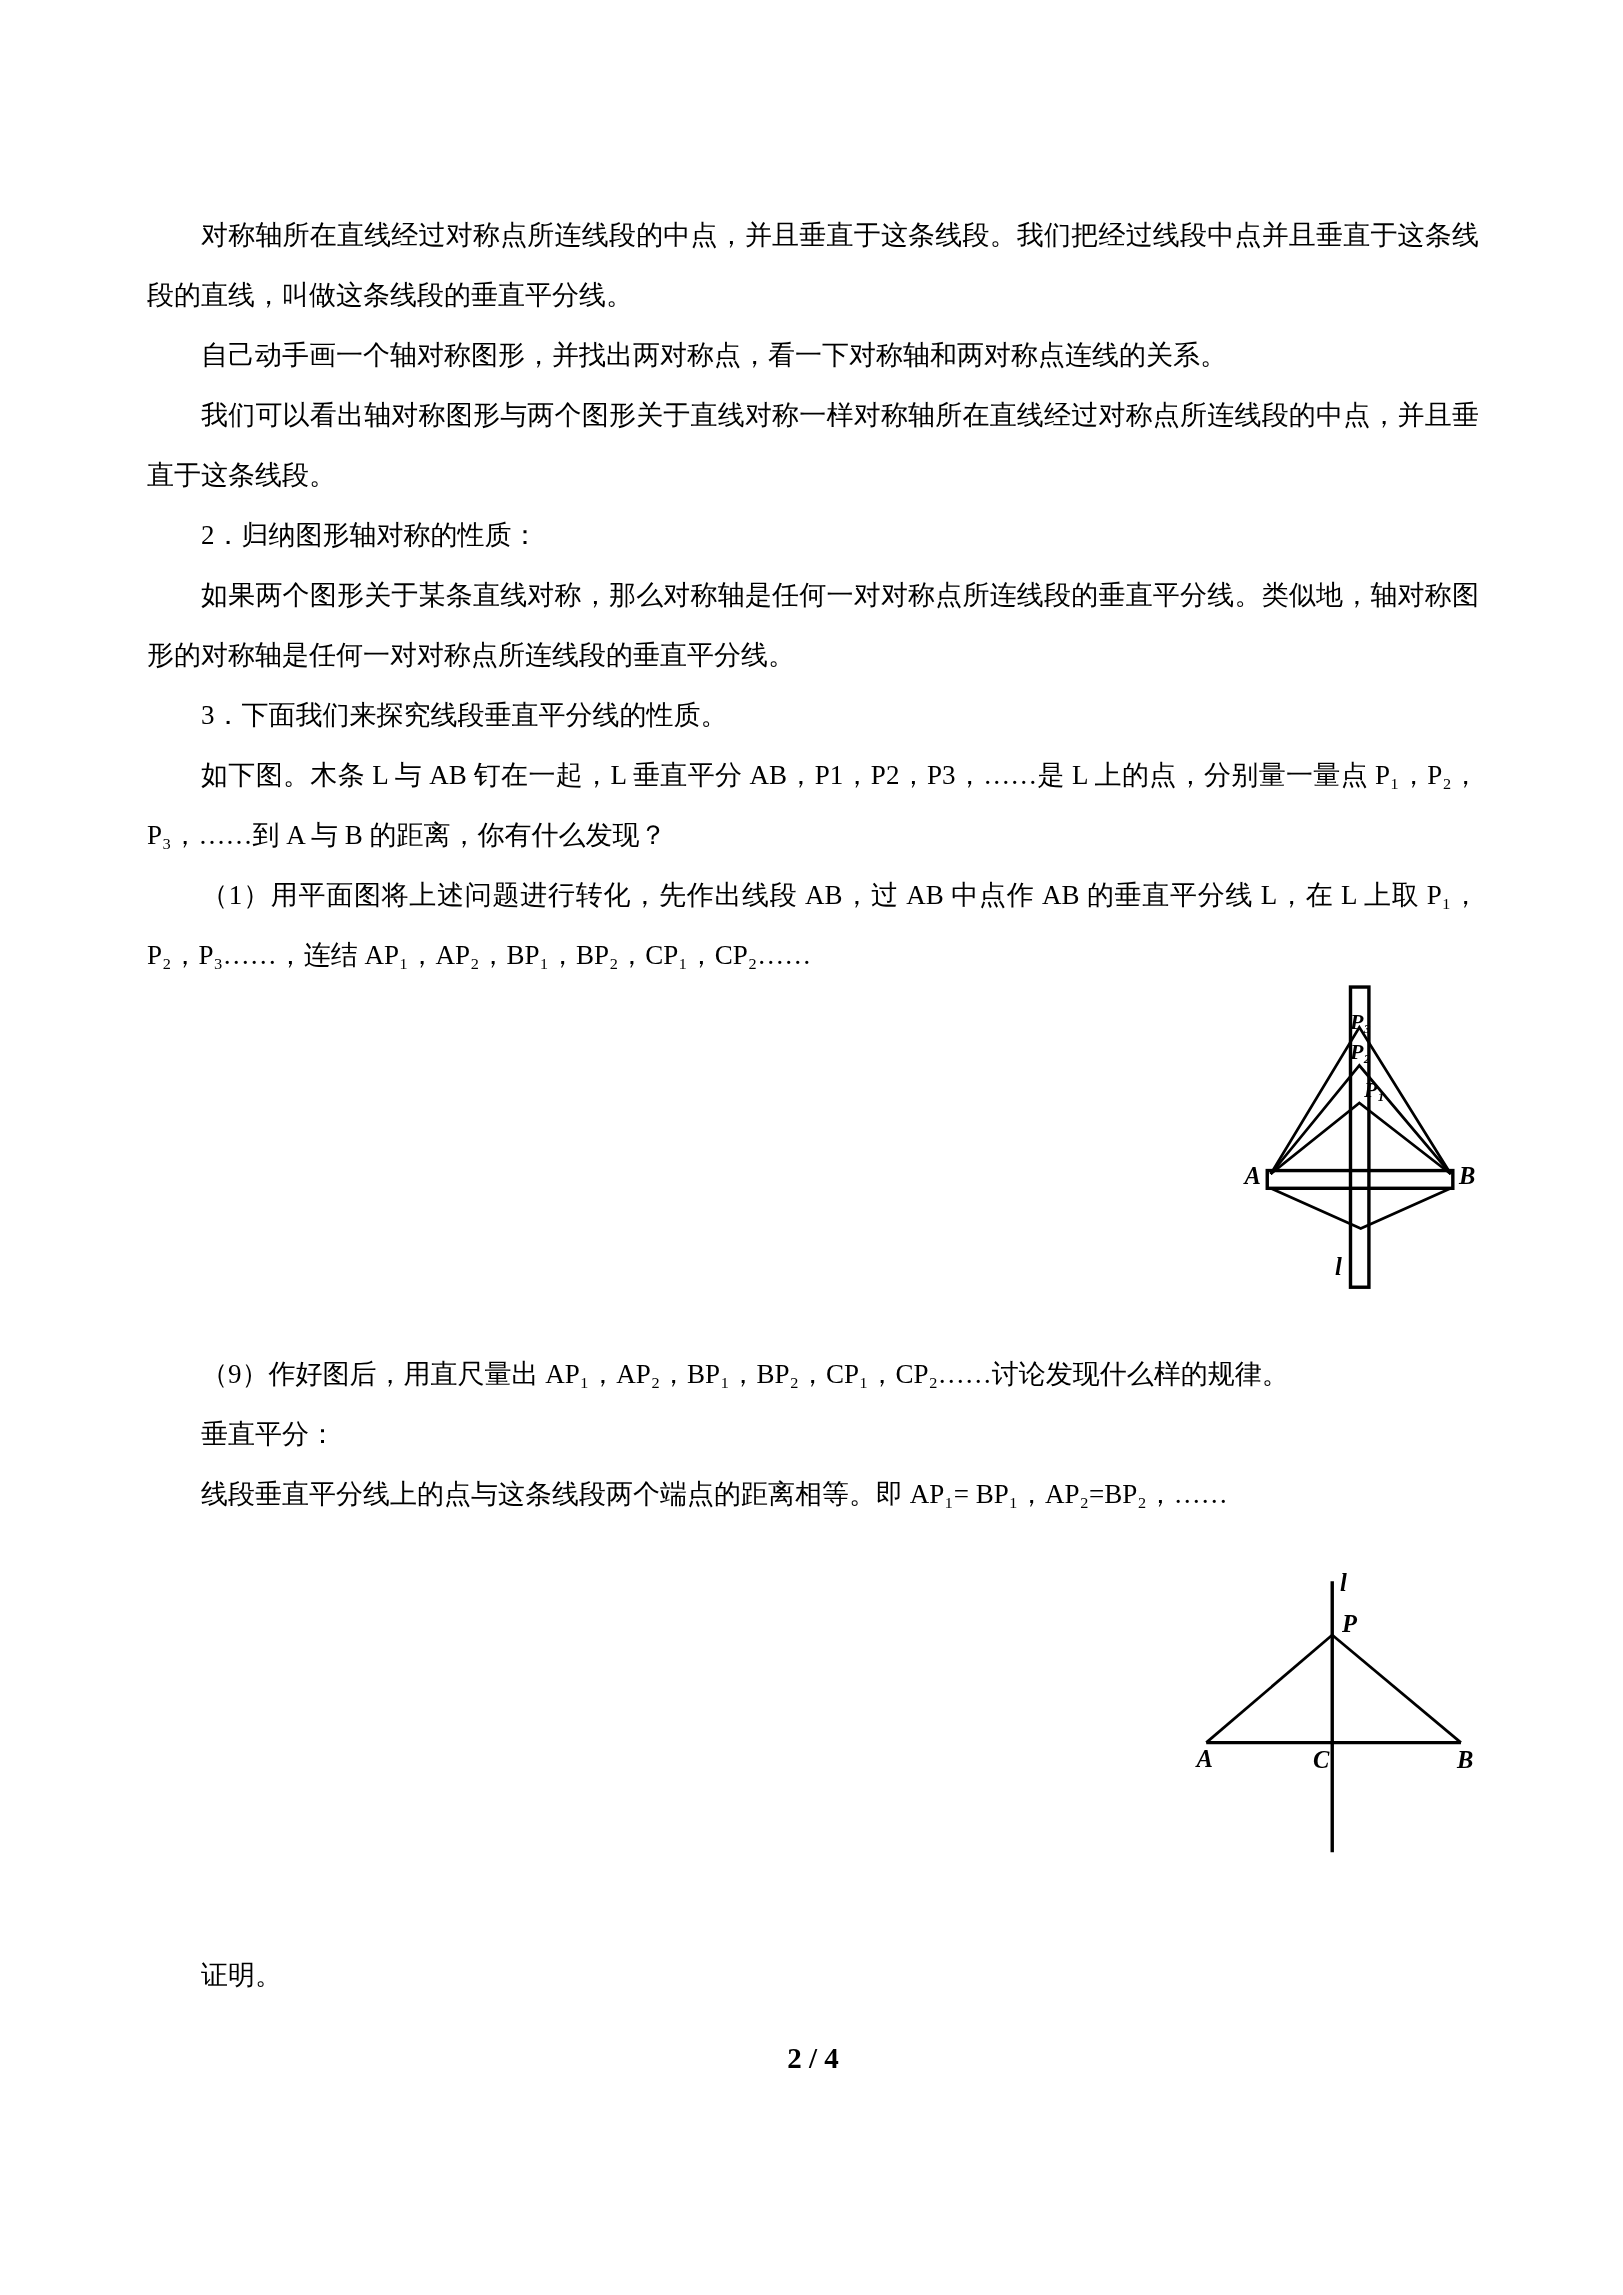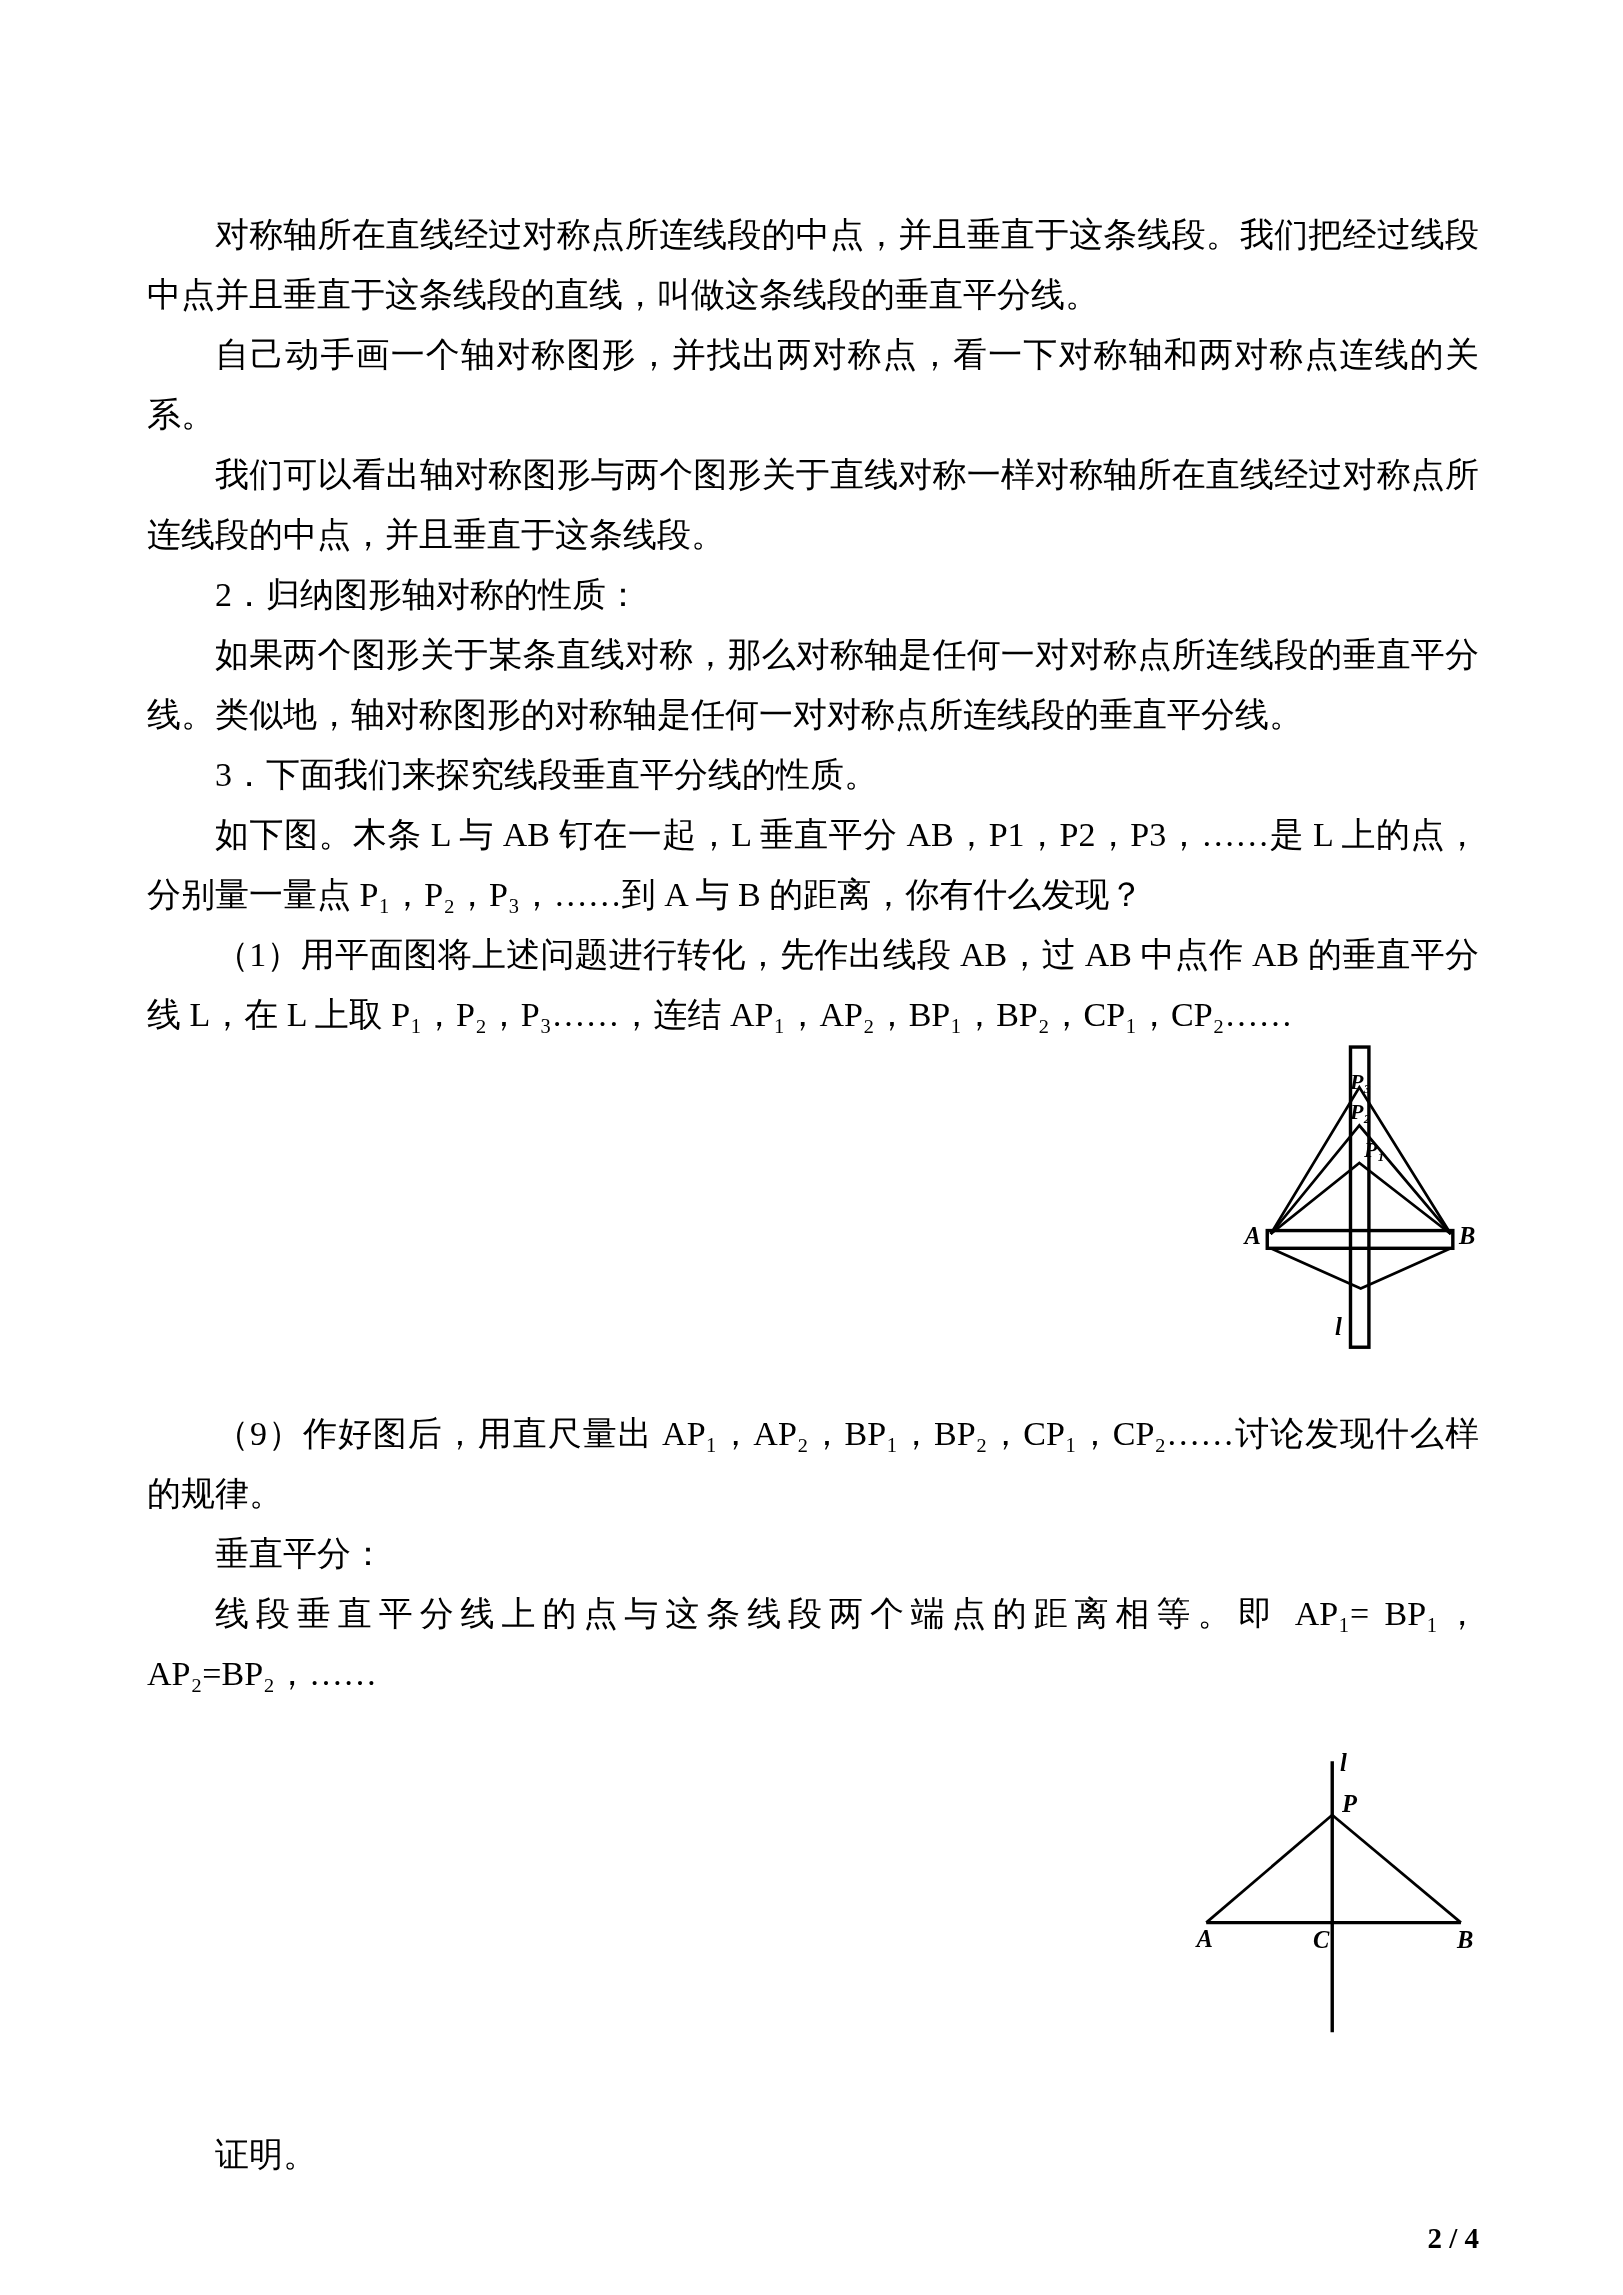--- a/index.html
+++ b/index.html
@@ -9,21 +9,21 @@
     font-family:"Liberation Serif","DejaVu Serif",serif;
     position:relative;
   }
   .page {
     box-sizing:border-box;
     width:1623px; height:2295px;
     padding:205px 144px 0 147px;
   }
   p.body-text {
     margin:0;
-    font-size:34px;
+    font-size:27px;
     line-height:60px;
     text-align:justify;
     text-indent:2em;
     letter-spacing:0;
   }
   
   .fig1-wrap { position:relative; height:307px; margin-bottom:52px; }
   .fig1 { position:absolute; left:1099px; top:0; width:239px; height:307px; }
   
   .fig2-wrap { position:relative; height:286px; margin-top:47px; margin-bottom:88px; }
@@ -32,21 +32,21 @@
     position:absolute;
     font-style:italic;
     font-weight:bold;
     font-size:24.5px;
     line-height:1;
     white-space:nowrap;
   }
   .figlabel.p-sub { font-size:22px; }
   .footer {
     margin:33px 0 12px 0;
-    text-align:right;
+    text-align:center;
     font-size:29px;
     font-weight:bold;
     line-height:1.4;
   }
   svg line, svg polyline, svg rect { stroke:#000; }
 </style>
 </head>
 <body>
 
 <div class="page">

